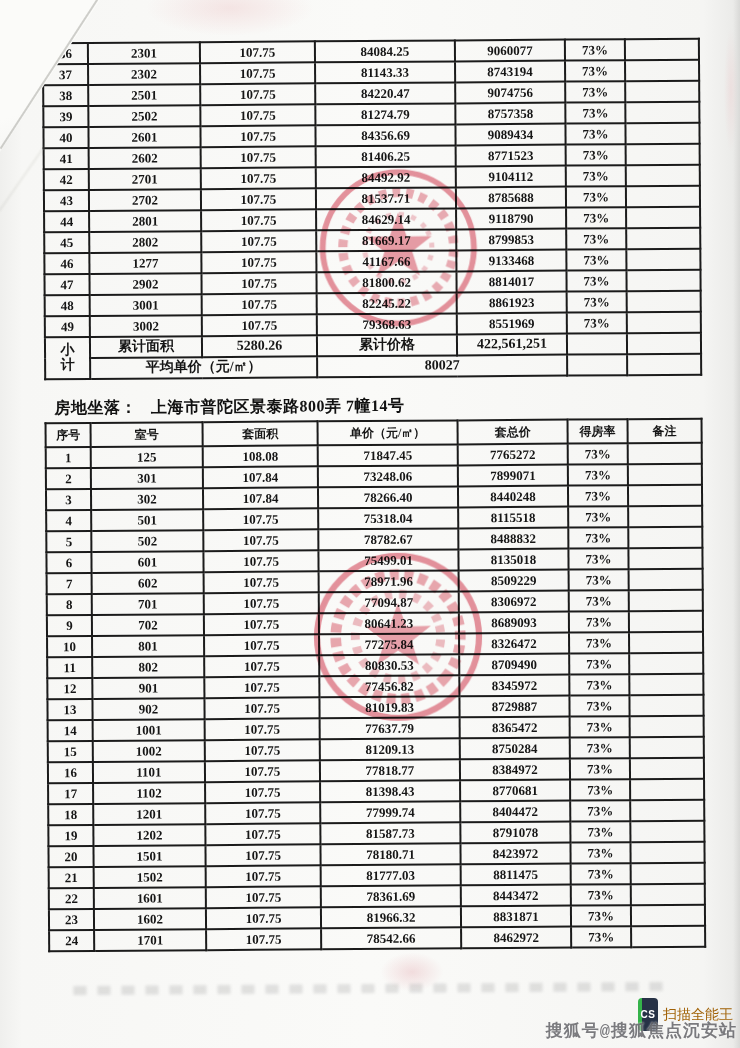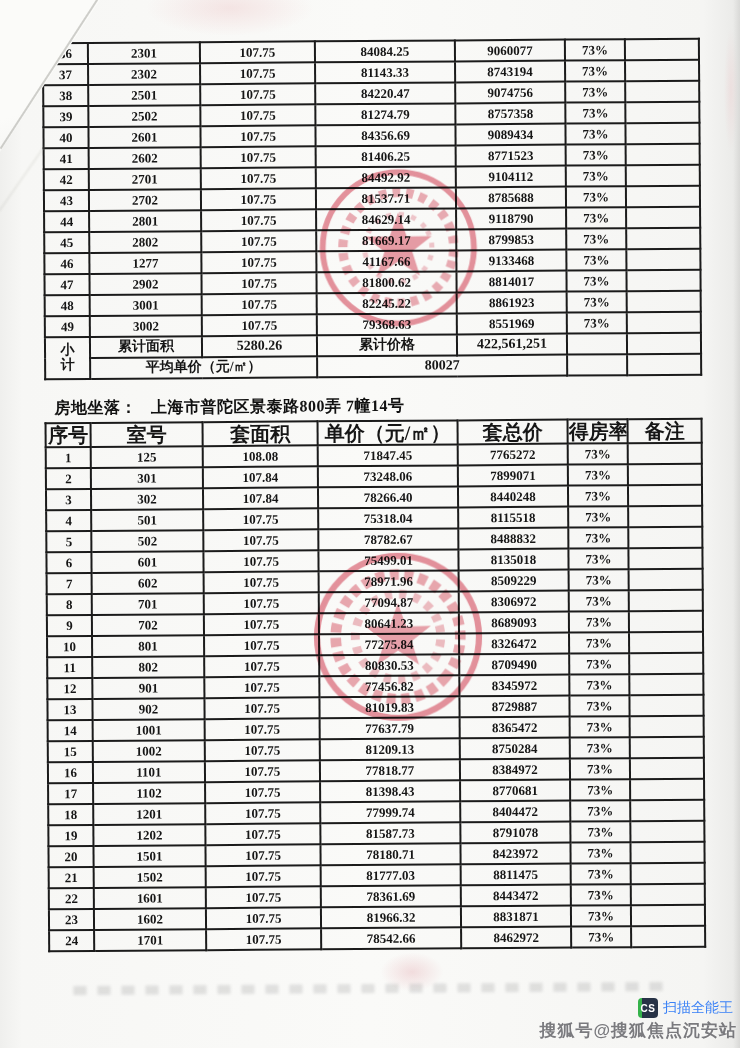--- a/index.html
+++ b/index.html
@@ -12,21 +12,21 @@
       radial-gradient(ellipse 10px 90px at 731px 90px, rgba(235,185,188,.25), rgba(235,185,188,0) 70%),
       linear-gradient(90deg,#efefed 0,#f7f7f5 3%,#fafaf8 50%,#f5f5f3 95%,#e9e9e7 100%);
   }
   .skew{position:absolute;left:0;top:0;width:740px;height:1048px;transform:rotate(-.4deg);transform-origin:370px 490px;}
   table.sheet{border-collapse:collapse;table-layout:fixed;position:absolute;left:45px;width:656px;
     font-size:13px;font-weight:bold;color:#161616;}
   table.sheet td,table.sheet th{border:2px solid #1b1b1b;text-align:center;vertical-align:middle;
     padding:0;height:19px;line-height:1.05;overflow:hidden;white-space:nowrap;}
   #table1{top:40px;}
   #table2{top:420px;}
-  #table2 thead th{height:22px;font-size:20px;font-weight:bold;}
+  #table2 thead th{height:22px;font-size:12px;font-weight:bold;}
   .sum-label{font-size:15px;white-space:pre-line !important;line-height:1.3;}
   .sum-row td{height:22px;font-size:14px;}
   .addr{position:absolute;left:55px;top:396px;font-size:16px;font-weight:bold;color:#111;letter-spacing:.5px;}
   .addr .gap{display:inline-block;width:14px;}
   
   .stamp{position:absolute;color:#cf3a4e;opacity:.55;mix-blend-mode:multiply;filter:blur(.4px);pointer-events:none;}
   #stamp1{left:316px;top:164px;width:168px;height:168px;}
   #stamp2{left:308px;top:548px;width:178px;height:178px;}
   
   .fold{position:absolute;left:0;top:0;width:110px;height:160px;
@@ -36,25 +36,25 @@
     transform:rotate(123deg);z-index:6;filter:blur(.6px);}
   .crease2{position:absolute;left:-18px;top:178px;width:80px;height:1px;background:rgba(160,160,155,.35);
     transform:rotate(125deg);z-index:6;filter:blur(.8px);}
   .edge-shadow{position:absolute;right:0;top:0;width:7px;height:100%;background:linear-gradient(90deg,rgba(0,0,0,0),rgba(0,0,0,.07));}
   
   .ghost{position:absolute;left:70px;top:984px;width:600px;height:9px;opacity:.33;filter:blur(1.6px);
     background:repeating-linear-gradient(90deg,rgba(110,110,112,.55) 0 13px,rgba(110,110,112,0) 13px 24px);}
   
   .cs-row{position:absolute;right:7px;top:998px;display:flex;align-items:center;gap:5px;
     font-family:"Liberation Sans","DejaVu Sans",sans-serif;}
-  .cs-badge{width:20px;height:20px;border-radius:4px;background:linear-gradient(90deg,#35b34a 0 21%,#273246 21%);
+  .cs-badge{width:20px;height:33px;border-radius:4px;background:linear-gradient(90deg,#35b34a 0 21%,#273246 21%);
     color:#fff;font-size:10px;font-weight:bold;display:flex;align-items:center;justify-content:center;letter-spacing:.5px;}
-  .cs-label{font-size:14px;color:#3b82f6;font-weight:500;}
+  .cs-label{font-size:14px;color:#a16207;font-weight:500;}
   .sohu{position:absolute;right:3px;top:1019px;font-size:17px;font-weight:bold;
-    font-family:Liberation Sans, sans-serif;
+    font-family:Liberation Mono, monospace;
     color:rgba(72,72,78,.72);text-shadow:0 0 2px rgba(255,255,255,.9);letter-spacing:1px;margin-left:17px;}
 </style>
 </head>
 <body>
 
 <div class="skew">
 
   <table class="sheet" id="table1">
     <colgroup>
       <col style="width:45px">

